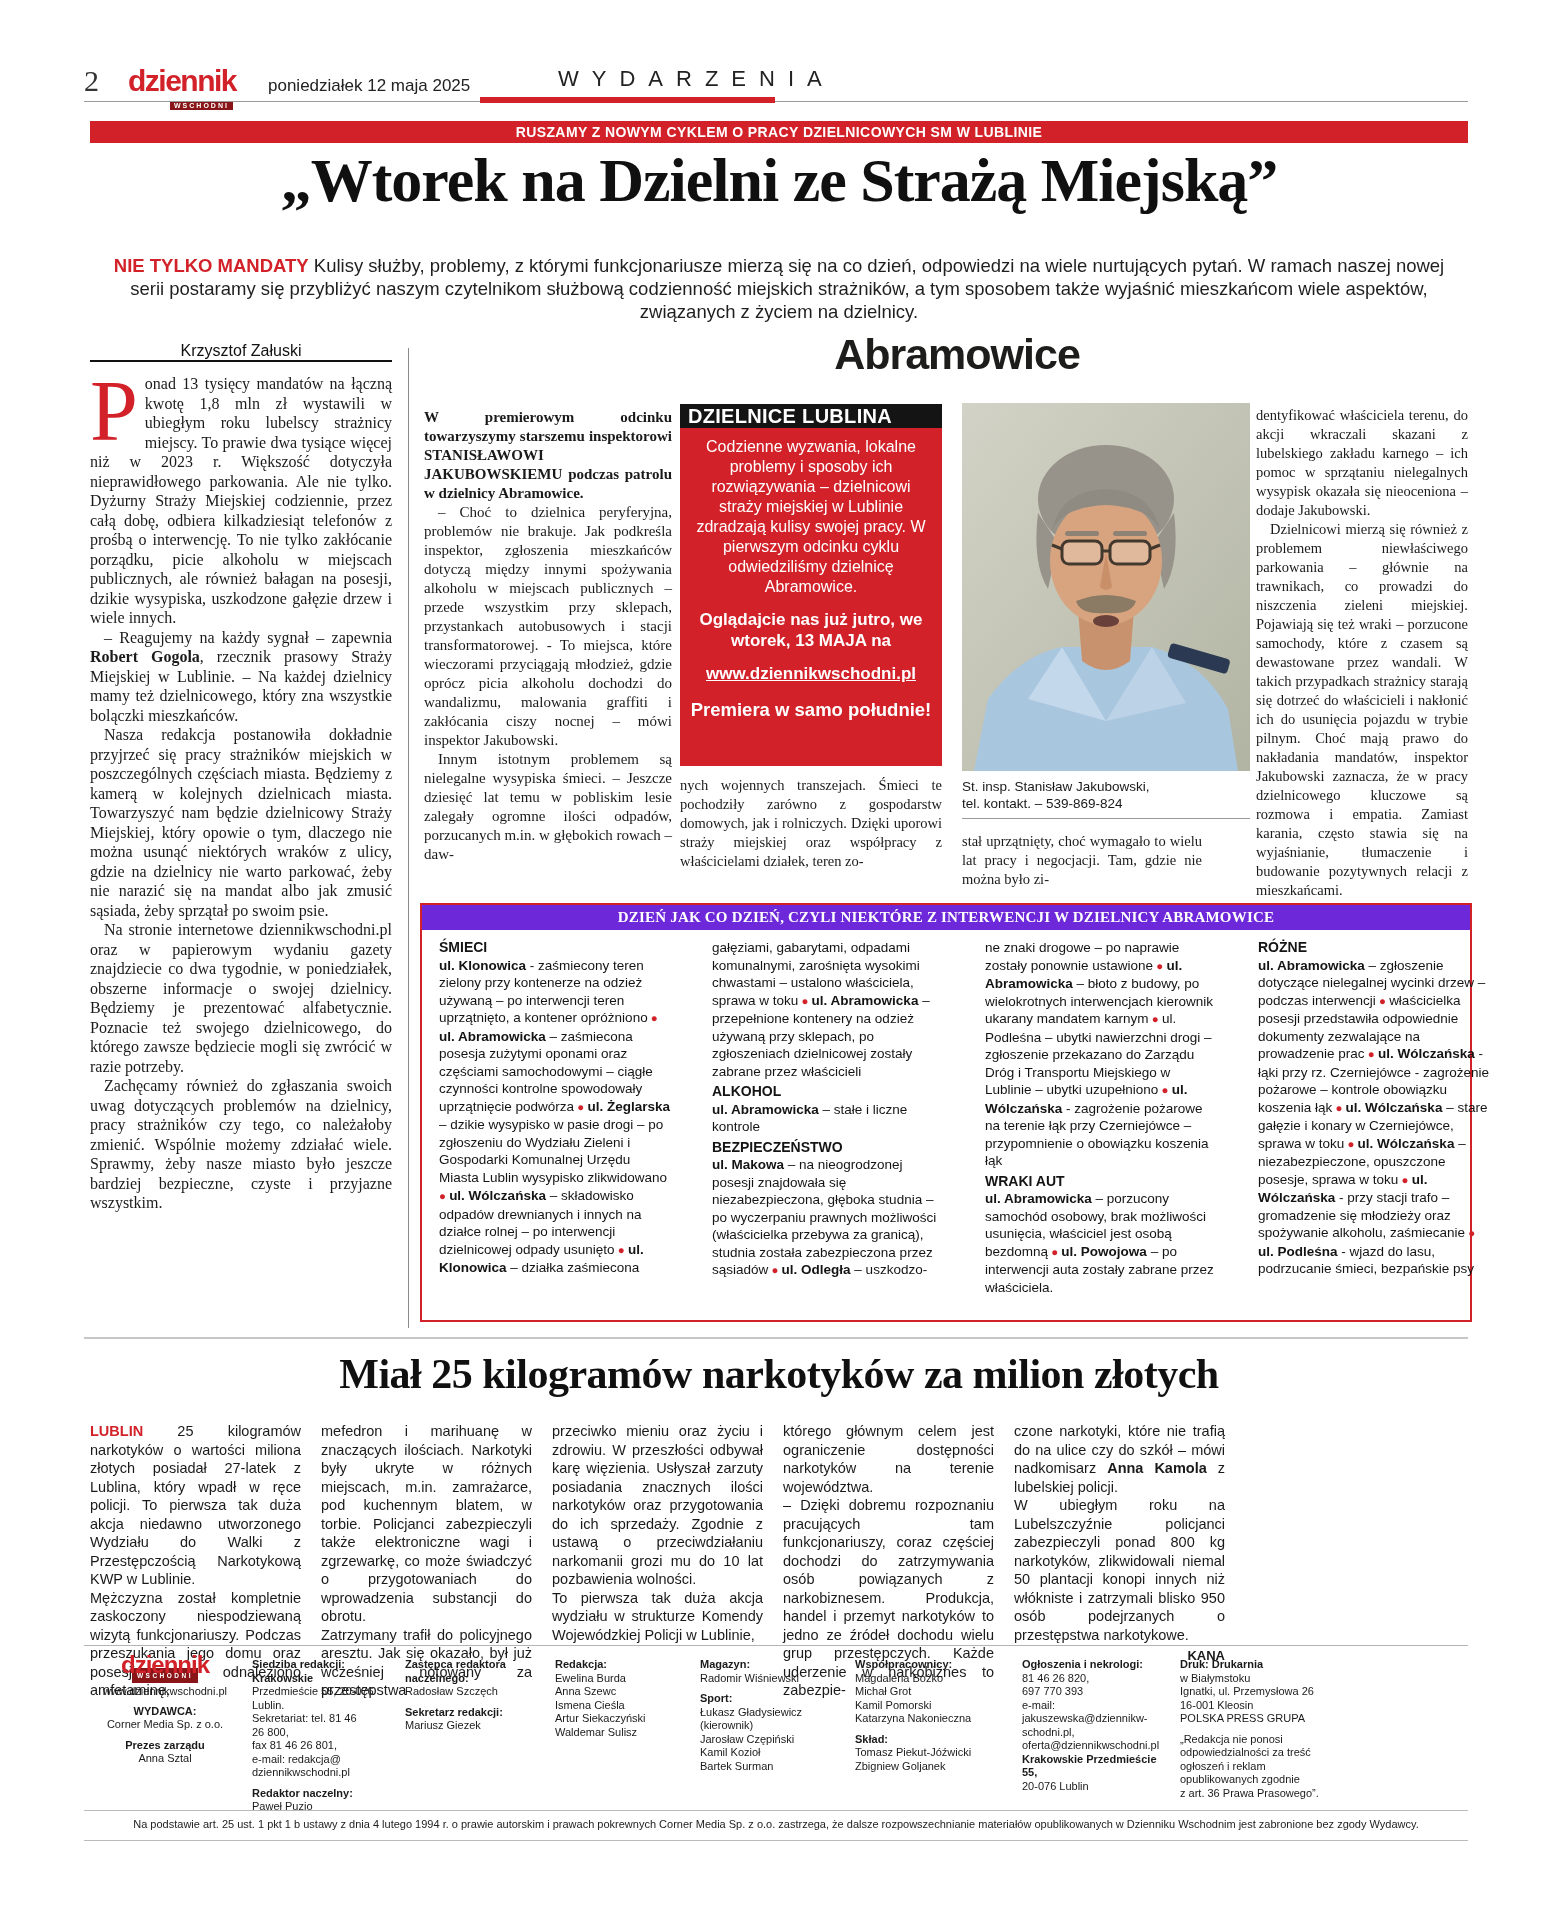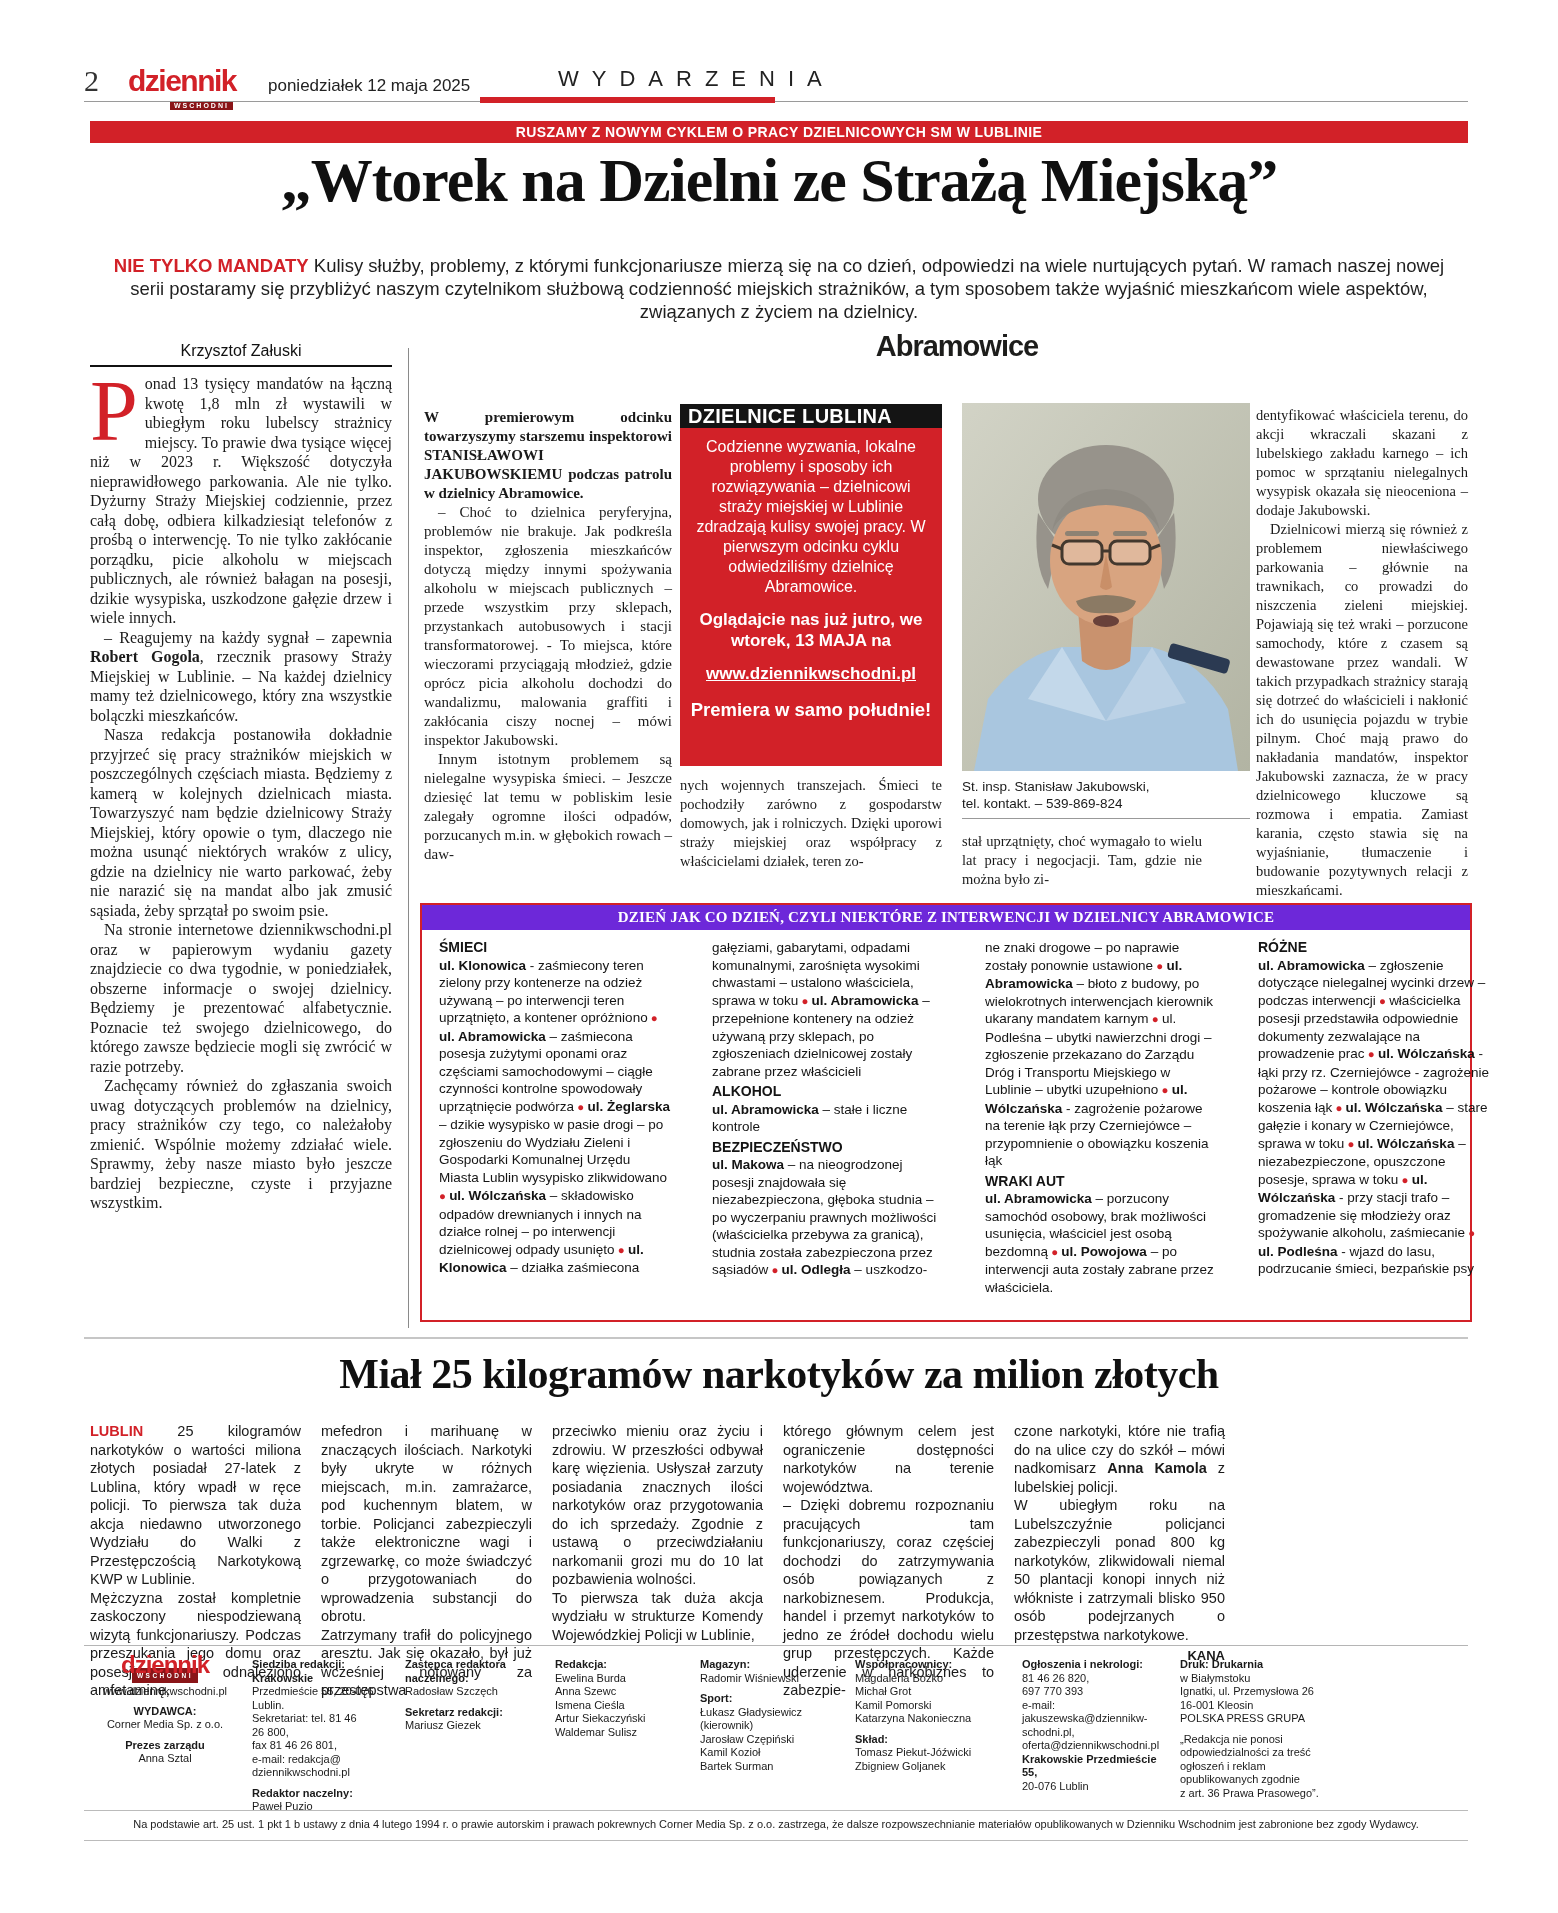--- a/index.html
+++ b/index.html
@@ -17,30 +17,30 @@
   .logo-badge{display:inline-block;background:#8a1518;color:#fff;font-size:7px;font-weight:bold;
               letter-spacing:2px;padding:1px 4px;vertical-align:bottom;margin-left:-66px;margin-bottom:-6px;position:relative;top:8px;}
   .issue-date{font-size:17px;color:#222;}
   .section-title{font-size:22px;letter-spacing:13px;color:#222;}
   .rule{background:#9a9a9a;height:1px;}
   .red-rule{background:#d22128;}
   .kicker{background:#d22128;color:#fff;font-weight:bold;font-size:14px;line-height:22px;
           text-align:center;letter-spacing:0.4px;}
   .headline{font-weight:bold;font-size:62px;line-height:1.05;letter-spacing:-1px;color:#101010;text-align:center;}
   .lead{font-size:18.5px;line-height:23px;color:#1f1f1f;text-align:center;}
-  .byline{font-size:16px;color:#111;text-align:center;border-bottom:2.5px solid #111;padding-bottom:5px;}
+  .byline{font-size:16px;color:#111;text-align:center;border-bottom:2.5px solid #111;}
   
   .body p{margin:0;text-align:justify;}
   .body p + p{text-indent:14px;}
   .c1body{font-size:16px;line-height:19.5px;}
   .c2body{font-size:15px;line-height:19px;}
   .c3body{font-size:14.5px;line-height:19px;}
   .dropcap{float:left;color:#d22128;font-size:86px;line-height:66px;padding:4px 7px 0 0;}
   .vrule{width:1px;background:#8a8a8a;}
-  .district-heading{font-family:"Liberation Sans",sans-serif;font-weight:bold;font-size:29px;
+  .district-heading{font-family:"Liberation Sans",sans-serif;font-weight:bold;font-size:43px;
                     letter-spacing:-1px;color:#1d1d1b;text-align:center;}
   
   .promo{background:#d22128;}
   .promo-header{background:#141414;color:#fff;font-weight:bold;font-size:20px;line-height:24px;
                 padding:0 8px;letter-spacing:0.3px;}
   .promo-body{color:#fff;text-align:center;font-size:16px;line-height:20px;padding:9px 10px 0;}
   .promo-cta{color:#fff;text-align:center;font-weight:bold;font-size:17px;line-height:21px;padding:12px 2px 0;}
   .promo-url{display:block;color:#fff;text-align:center;font-weight:bold;font-size:17px;
              text-decoration:underline;padding:13px 10px 0;}
   .promo-cta2{color:#fff;text-align:center;font-weight:bold;font-size:18.5px;line-height:22px;padding:15px 10px 0;}

